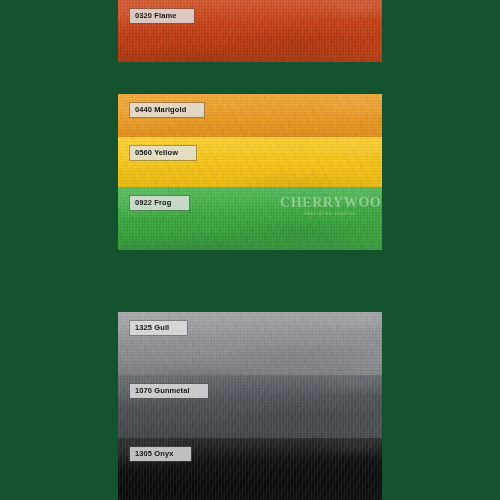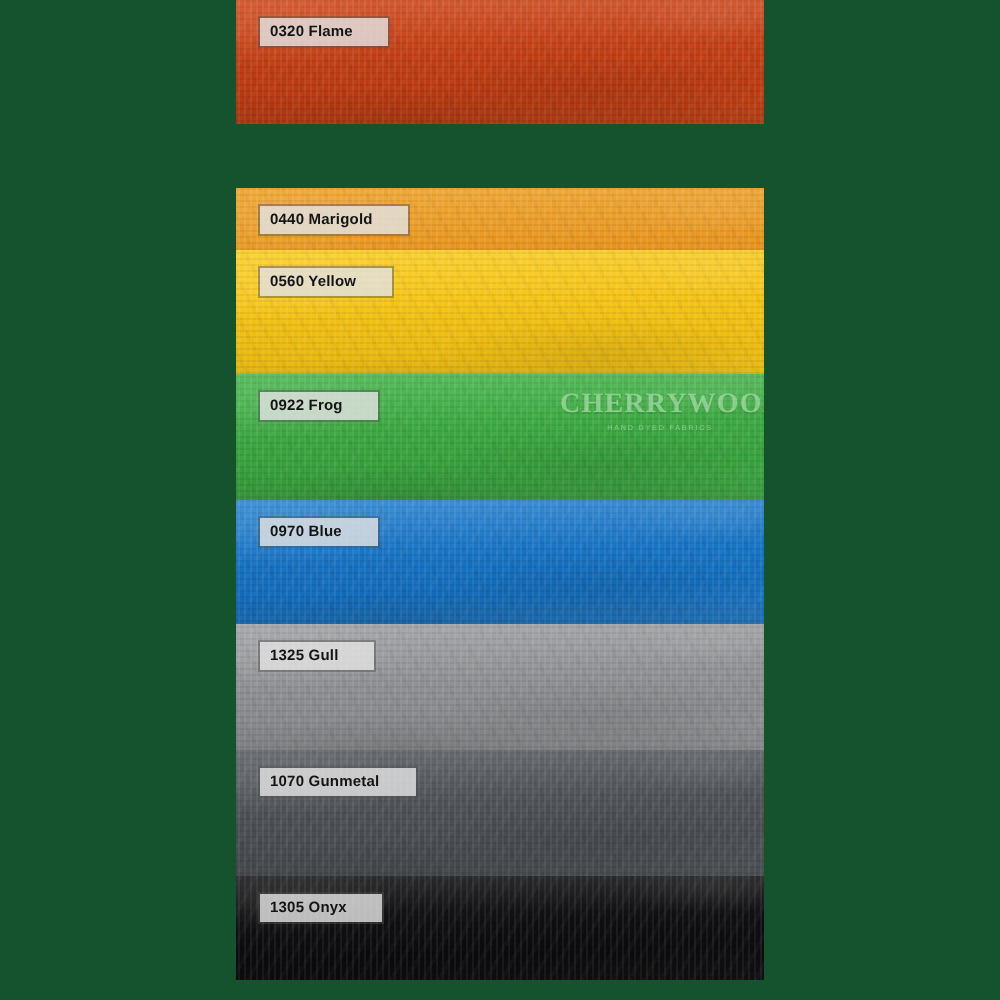--- a/index.html
+++ b/index.html
@@ -127,60 +127,54 @@
       <div class="swatch-label">0320 Flame</div>
     </div>
 
     <div class="swatch-band" style="top: 62px; height: 74px; background: linear-gradient(177deg, rgb(240, 162, 36) 0%, rgb(232, 148, 27) 45%, rgb(232, 148, 27) 70%, rgb(240, 162, 36) 100%); margin-top: 32px;">
       <div class="weave"></div>
       <div class="mottle"></div>
       <div class="sheen"></div>
       <div class="swatch-label">0440 Marigold</div>
     </div>
 
-    <div class="swatch-band" style="top: 125px; height: 72px; background: linear-gradient(177deg, rgb(251, 205, 29) 0%, rgb(245, 194, 17) 45%, rgb(245, 194, 17) 70%, rgb(251, 205, 29) 100%);">
+    <div class="swatch-band" style="top: 137px; height: 72px; background: linear-gradient(177deg, rgb(251, 205, 29) 0%, rgb(245, 194, 17) 45%, rgb(245, 194, 17) 70%, rgb(251, 205, 29) 100%);">
       <div class="weave"></div>
       <div class="mottle"></div>
       <div class="sheen"></div>
       <div class="swatch-label">0560 Yellow</div>
     </div>
 
     <div class="swatch-band" style="top: 187px; height: 63px; background: linear-gradient(177deg, rgb(70, 181, 75) 0%, rgb(58, 168, 63) 45%, rgb(58, 168, 63) 70%, rgb(70, 181, 75) 100%);">
       <div class="weave"></div>
       <div class="mottle"></div>
       <div class="sheen"></div>
       <div id="watermark">
         <div class="wm-main">CHERRYWOOD</div>
         <div class="wm-sub">HAND DYED FABRICS</div>
       </div>
       <div class="swatch-label">0922 Frog</div>
     </div>
 
-    <div class="swatch-band" style="top: 250px; height: 62px; background: linear-gradient(177deg, rgb(42, 132, 210) 0%, rgb(20, 114, 196) 45%, rgb(20, 114, 196) 70%, rgb(42, 132, 210) 100%);">
-      <div class="weave"></div>
-      <div class="mottle"></div>
-      <div class="sheen"></div>
-      <div class="swatch-label">0970 Blue</div>
-    </div>
 
     <div class="swatch-band" style="top: 312px; height: 63px; background: linear-gradient(177deg, rgb(158, 160, 163) 0%, rgb(143, 145, 148) 45%, rgb(143, 145, 148) 70%, rgb(158, 160, 163) 100%);">
       <div class="weave"></div>
       <div class="mottle"></div>
       <div class="sheen"></div>
       <div class="swatch-label">1325 Gull</div>
     </div>
 
     <div class="swatch-band" style="top: 375px; height: 63px; background: linear-gradient(177deg, rgb(88, 93, 99) 0%, rgb(76, 80, 85) 45%, rgb(76, 80, 85) 70%, rgb(88, 93, 99) 100%);">
       <div class="weave"></div>
       <div class="mottle"></div>
       <div class="sheen"></div>
       <div class="swatch-label">1070 Gunmetal</div>
     </div>
 
-    <div class="swatch-band" style="top: 438px; height: 52px; background: linear-gradient(177deg, rgb(20, 20, 22) 0%, rgb(12, 12, 14) 45%, rgb(12, 12, 14) 70%, rgb(20, 20, 22) 100%); text-align: center;">
+    <div class="swatch-band" style="top: 438px; height: 62px; background: linear-gradient(177deg, rgb(20, 20, 22) 0%, rgb(12, 12, 14) 45%, rgb(12, 12, 14) 70%, rgb(20, 20, 22) 100%); text-align: center;">
       <div class="weave"></div>
       <div class="mottle"></div>
       <div class="sheen"></div>
       <div class="swatch-label">1305 Onyx</div>
     </div>
 
   </div>
 </div>
 
 </body></html>

